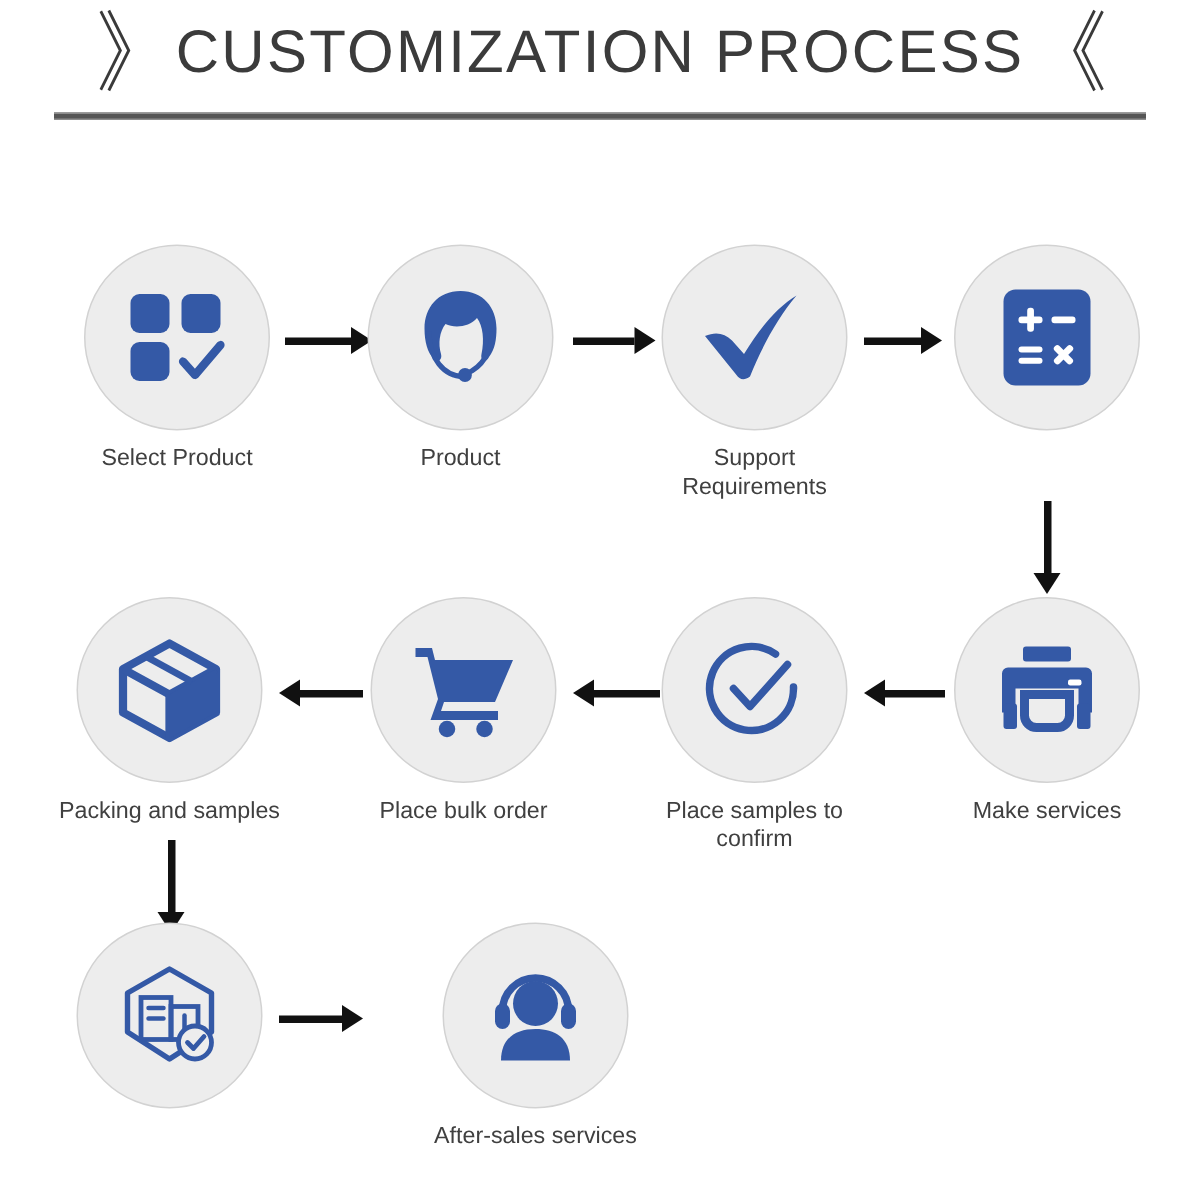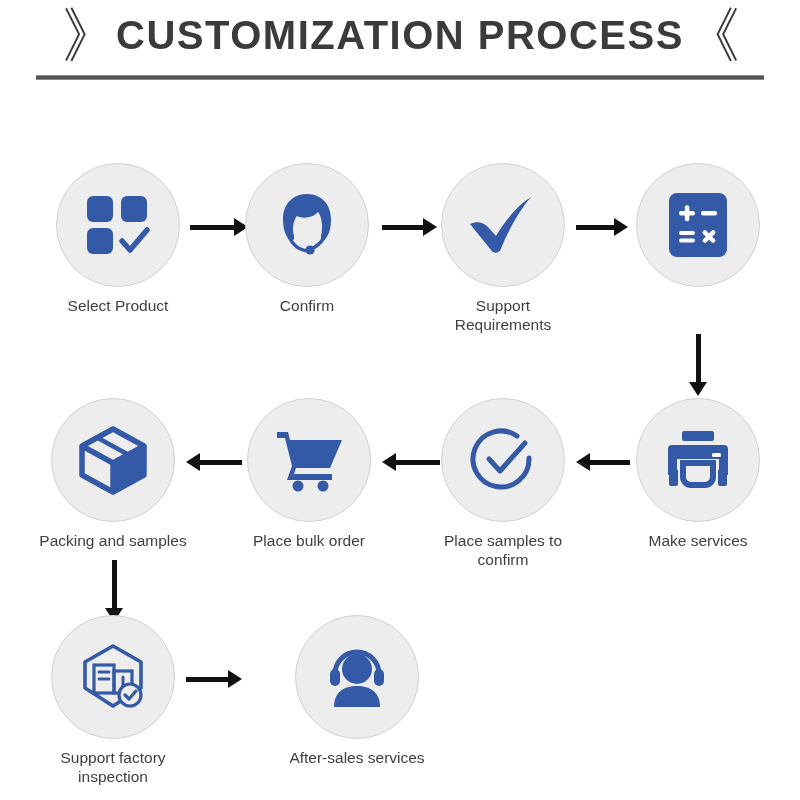--- a/index.html
+++ b/index.html
@@ -39,21 +39,21 @@
     font-size: 54px;
     line-height: 1;
     color: #3a3a3a;
     font-weight: 400;
     transform: scaleY(1.12);
     letter-spacing: -2px;
   }
 
   .title-text {
     font-size: 40px;
-    font-weight: 700;
+    font-weight: 400;
     letter-spacing: 1.5px;
     color: #3b3b3b;
     white-space: nowrap;
     font-family: "Liberation Sans", "DejaVu Sans", sans-serif;
   }
 
   .rule {
     position: absolute;
     top: 75px;
     left: 36px;
@@ -171,21 +171,21 @@
 
   <div class="node" style="left:232px; top:163px;">
     <div class="circle">
       <svg width="68" height="68" viewBox="0 0 68 68">
         <path d="M34 3 C19 3 10 14 10 28 C10 37 12 44 16 48 C19 51 22 49 21 45 C19 38 20 30 24 25 C30 28 40 27 45 21 C49 26 50 36 48 45 C47 50 51 51 53 47 C57 42 58 35 58 28 C58 14 49 3 34 3 Z" fill="#3459a6"></path>
         <path d="M13 30 C13 48 23 60 36 60" fill="none" stroke="#3459a6" stroke-width="3.4"></path>
         <path d="M55 30 C55 44 48 54 38 58" fill="none" stroke="#3459a6" stroke-width="3.4"></path>
         <circle cx="37" cy="59" r="4.6" fill="#3459a6"></circle>
       </svg>
     </div>
-    <div class="node-label">Confirm</div>
+    <div class="node-label">Product</div>
   </div>
 
   <div class="arrow-h" style="left:382px; top:216px; width:55px;">
     <div class="shaft"></div>
     <div class="head-r"></div>
   </div>
 
   <div class="node" style="left:428px; top:163px;">
     <div class="circle">
       <svg width="72" height="62" viewBox="0 0 72 62">
@@ -295,22 +295,20 @@
       <svg width="72" height="68" viewBox="0 0 72 68">
         <path d="M36 3 L64 19 L64 45 L36 63 L8 45 L8 19 Z" fill="none" stroke="#3459a6" stroke-width="3.6" stroke-linejoin="round"></path>
         <rect x="17" y="22" width="20" height="28" fill="none" stroke="#3459a6" stroke-width="3.2"></rect>
         <path d="M22 29 h10 M22 36 h10" stroke="#3459a6" stroke-width="3" stroke-linecap="round"></path>
         <rect x="37" y="28" width="18" height="22" fill="none" stroke="#3459a6" stroke-width="3.2"></rect>
         <path d="M46 34 v9" stroke="#3459a6" stroke-width="3" stroke-linecap="round"></path>
         <circle cx="53" cy="52" r="11" fill="#ededed" stroke="#3459a6" stroke-width="3.2"></circle>
         <path d="M48 52 L52 56 L59 48" fill="none" stroke="#3459a6" stroke-width="3.2" stroke-linecap="round" stroke-linejoin="round"></path>
       </svg>
     </div>
-    <div class="node-label">Support factory
-inspection</div>
   </div>
 
   <div class="arrow-h" style="left:186px; top:668px; width:56px;">
     <div class="shaft"></div>
     <div class="head-r"></div>
   </div>
 
   <div class="node" style="left:234px; top:615px;margin-left:48px;">
     <div class="circle">
       <svg width="70" height="62" viewBox="0 0 70 62">

